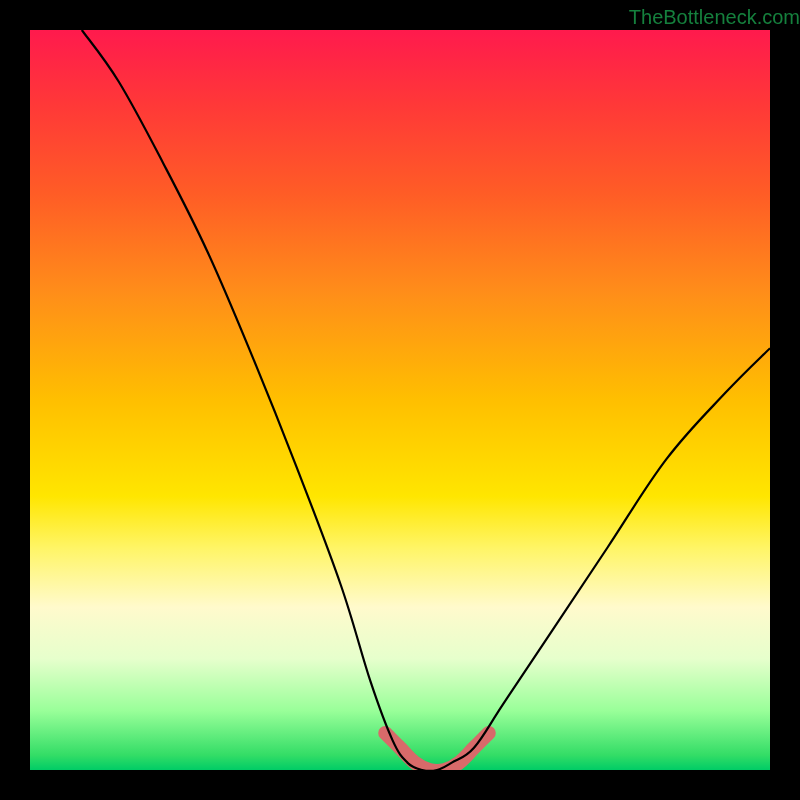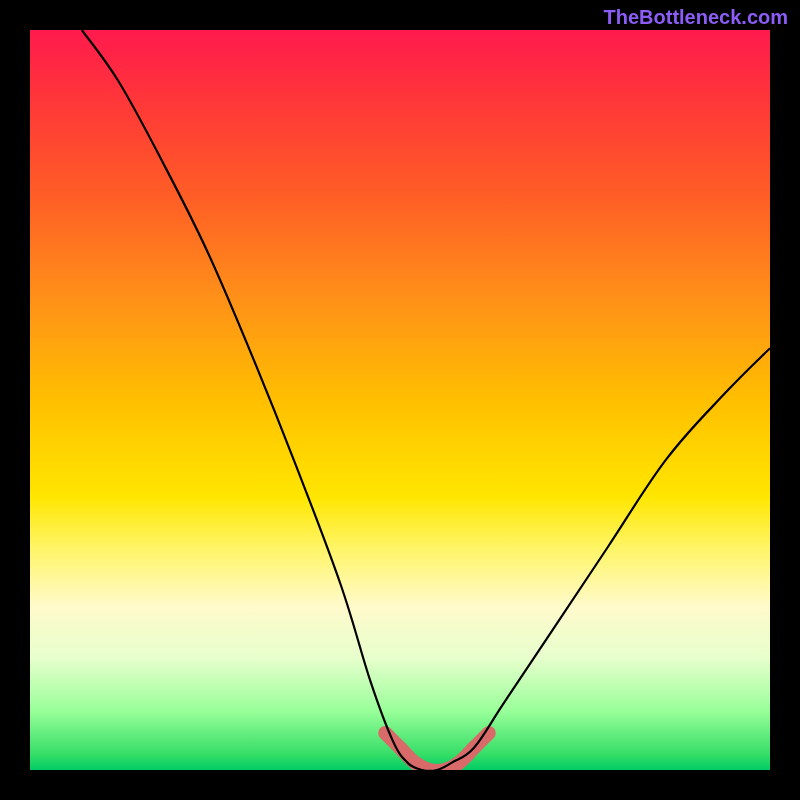--- a/index.html
+++ b/index.html
@@ -29,24 +29,24 @@
       #fffacc 78%,
       #e6ffcc 85%,
       #99ff99 92%,
       #33dd66 98%,
       #00cc66 100%
     );
   }
   .watermark {
     position: absolute;
     top: 6px;
-    right: 12px;
-    color: #8b5cf6;
+    right: 0;
+    color: #15803d;
     font-size: 20px;
-    font-weight: 700;
+    font-weight: 400;
     z-index: 10;
   }
   svg.curve {
     position: absolute;
     left: 0;
     top: 0;
     width: 740px;
     height: 740px;
     pointer-events: none;
   }

